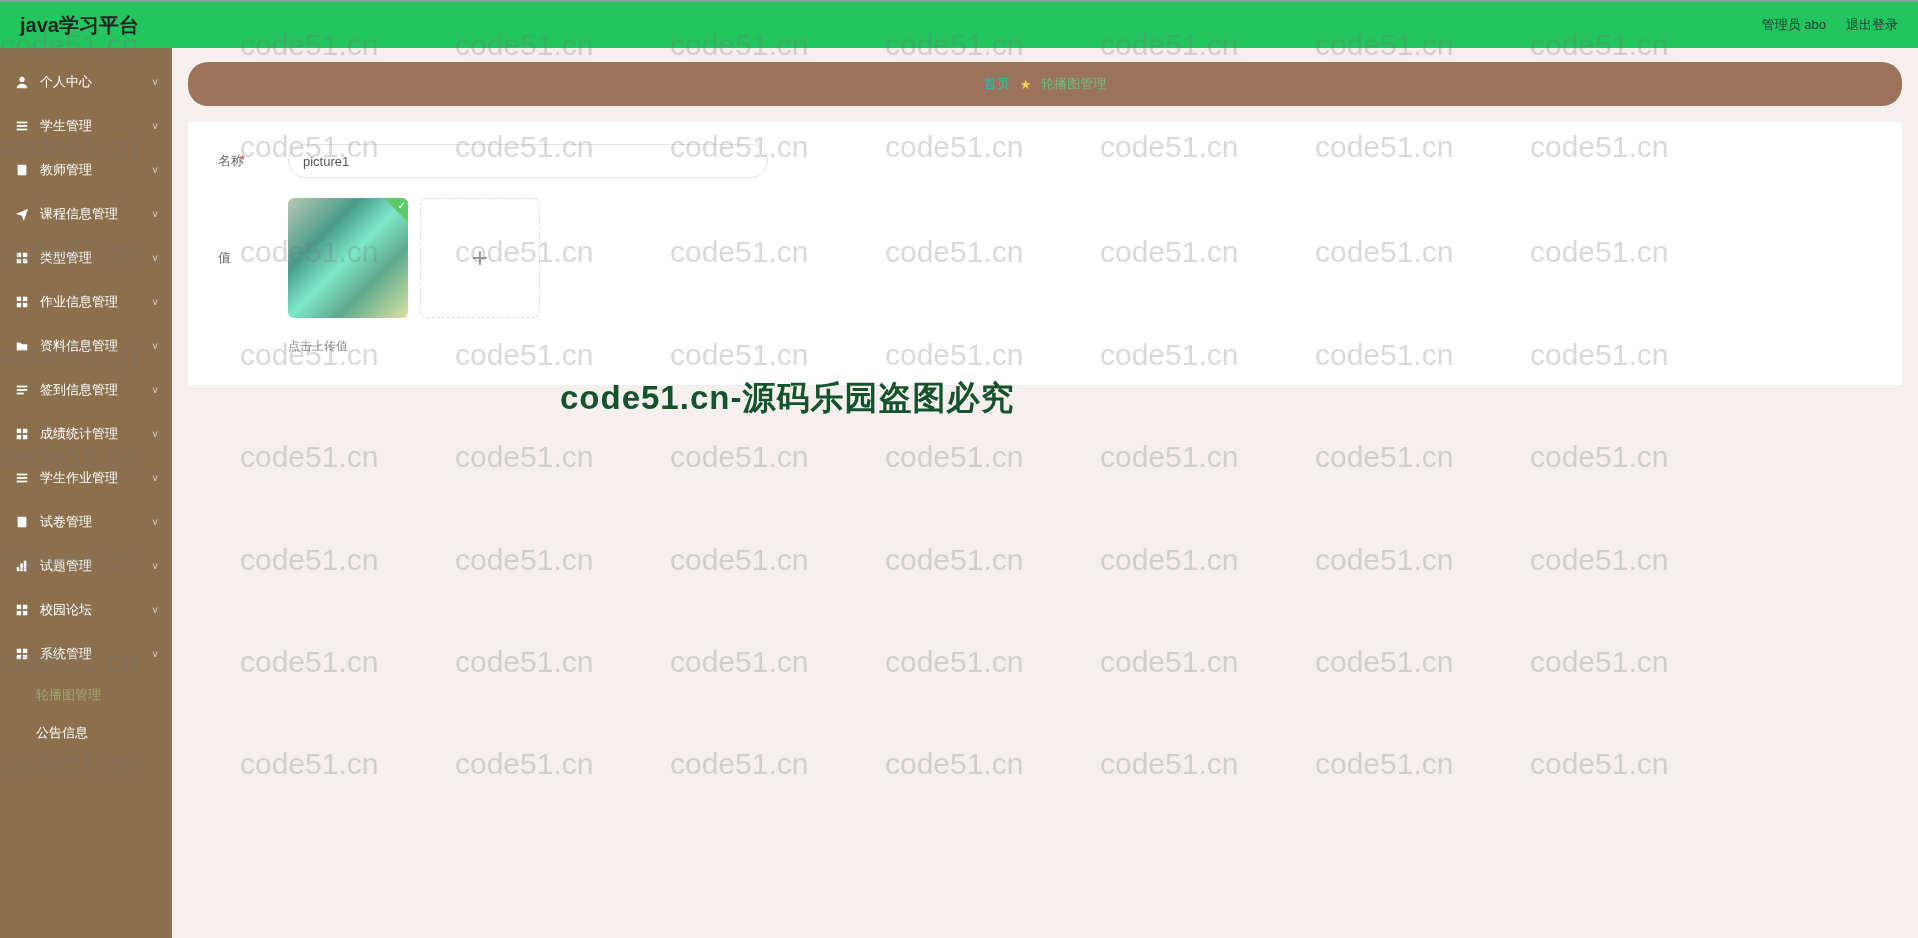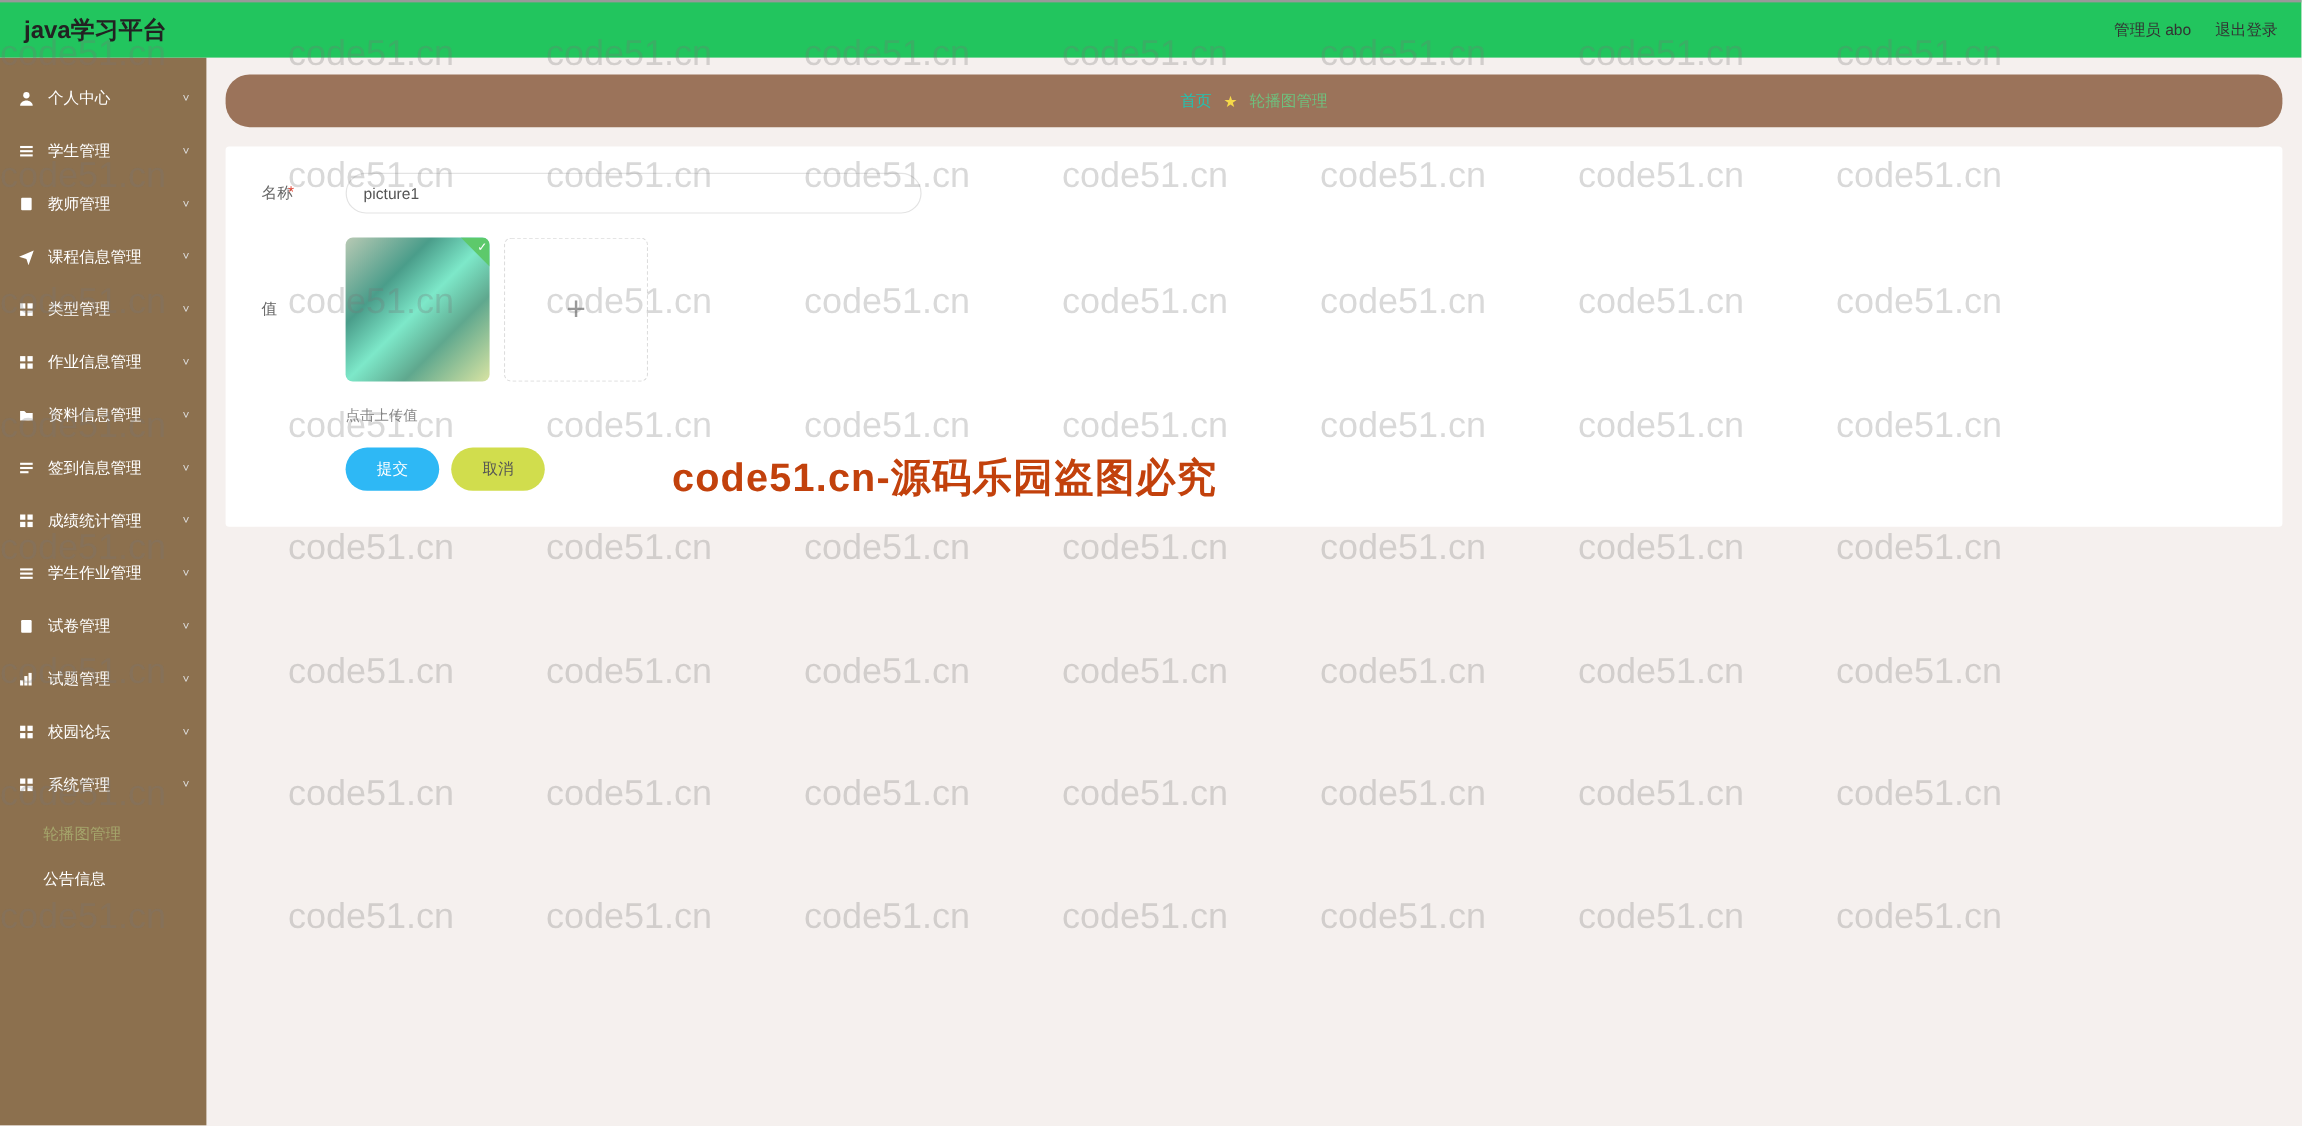--- a/index.html
+++ b/index.html
@@ -215,21 +215,21 @@
 }
 .wm-text {
   position: absolute;
   color: rgba(120,120,120,0.28);
   font-size: 30px;
   font-weight: 400;
   white-space: nowrap;
 }
 .wm-big {
   position: absolute;
-  color: #c2410c;
+  color: #14532d;
   font-size: 33px;
   font-weight: 600;
   white-space: nowrap;
   letter-spacing: 1px;
 }
 
 
 .ico-svg { width: 14px; height: 14px; fill: #fff; }
 </style>
 </head>
@@ -420,24 +420,20 @@
             <div class="thumb-check"></div>
           </div>
           <div class="upload-add">
             <span>+</span>
           </div>
         </div>
       </div>
 
       <div class="upload-hint">点击上传值</div>
 
-      <div class="form-buttons">
-        <button class="btn btn-primary">提交</button>
-        <button class="btn btn-cancel">取消</button>
-      </div>
     </div>
   </div>
 </div>
 
 <div class="watermark" id="wm">
     <span class="wm-text" style="left: 0px; top: 28px;">code51.cn</span>
     <span class="wm-text" style="left: 240px; top: 28px;">code51.cn</span>
     <span class="wm-text" style="left: 455px; top: 28px;">code51.cn</span>
     <span class="wm-text" style="left: 670px; top: 28px;">code51.cn</span>
     <span class="wm-text" style="left: 885px; top: 28px;">code51.cn</span>

